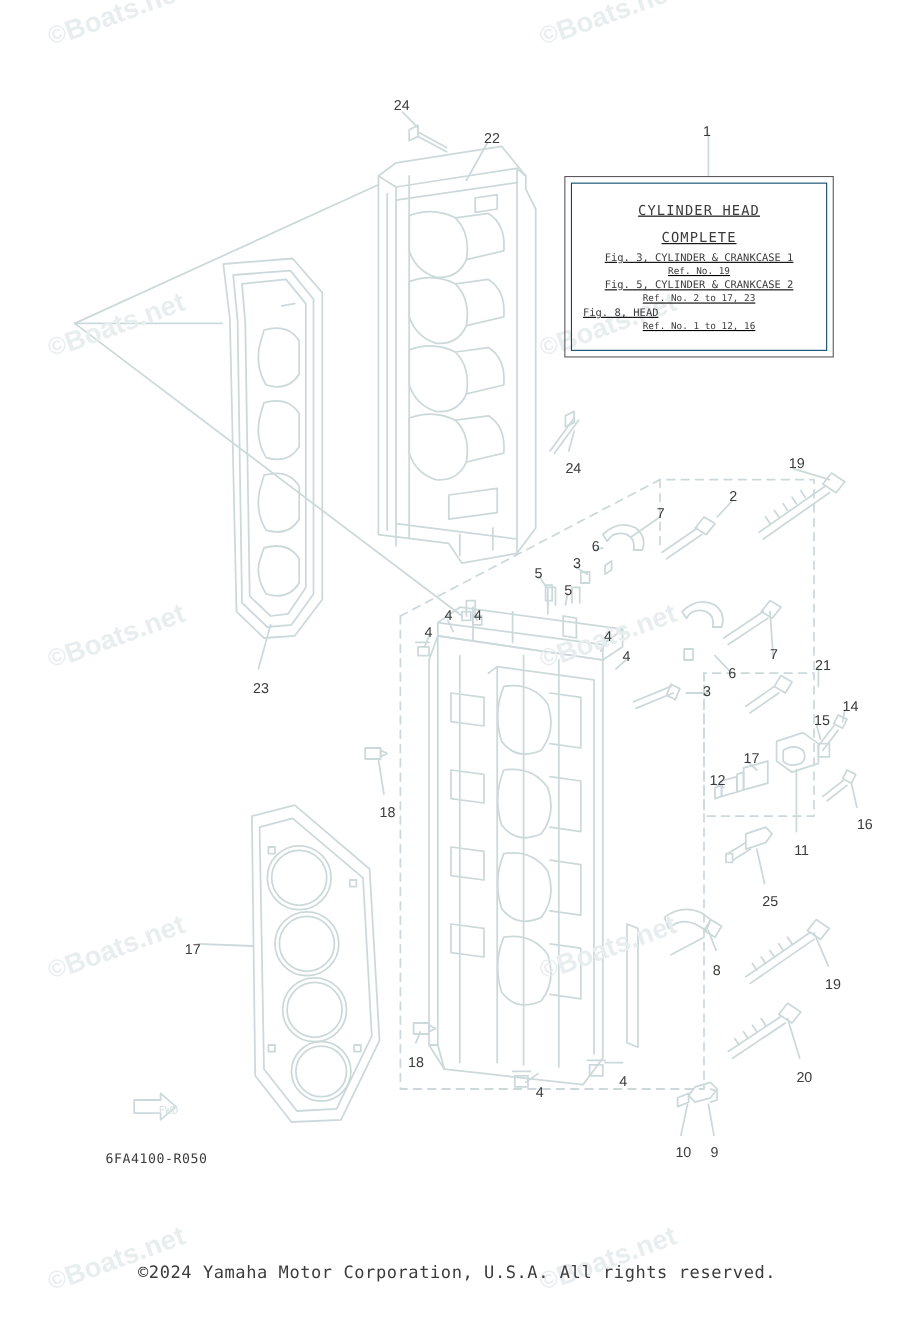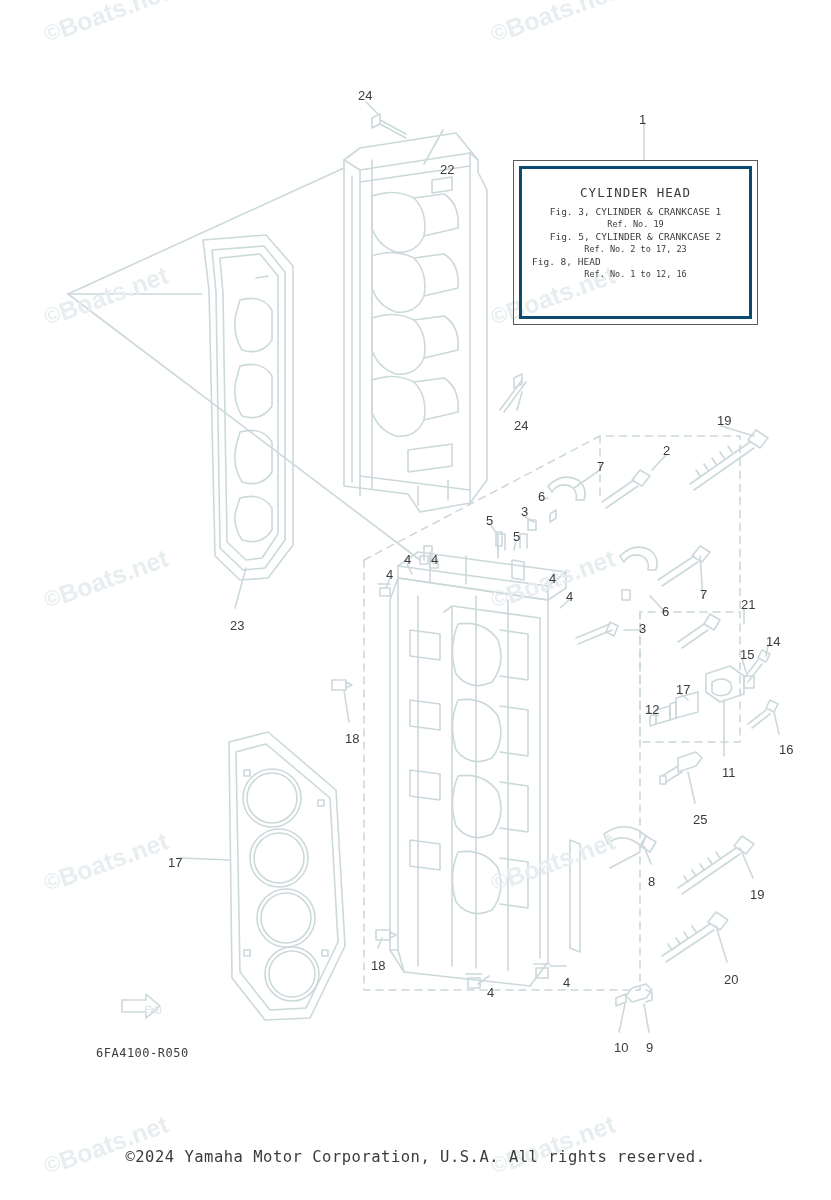--- a/index.html
+++ b/index.html
@@ -60,24 +60,25 @@
     width: 245px;
     height: 165px;
     border: 1px solid #5a5a5a;
     background: transparent;
     box-sizing: border-box;
   }
   #infobox .inner {
     position: absolute;
     left: 5px; top: 5px;
     right: 5px; bottom: 5px;
-    border: 3px solid #0c4a6e;
+    border: 1px solid #0c4a6e;
     box-sizing: border-box;
     padding-top: 11px;
     text-align: center;
+    text-decoration: underline;
   }
   .ib-title {
     font-family: "DejaVu Sans Mono", monospace;
     font-size: 12.5px;
     letter-spacing: 1px;
     color: #3b3b3b;
     line-height: 25px;
   }
   .ib-line {
     font-family: "DejaVu Sans Mono", monospace;
@@ -372,31 +373,32 @@
   <div class="wm" style="left:40px; top:588px;"><span class="c">©</span>Boats.net</div>
   <div class="wm" style="left:487px; top:588px;"><span class="c">©</span>Boats.net</div>
   <div class="wm" style="left:40px; top:871px;"><span class="c">©</span>Boats.net</div>
   <div class="wm" style="left:487px; top:871px;"><span class="c">©</span>Boats.net</div>
   <div class="wm" style="left:40px; top:1154px;"><span class="c">©</span>Boats.net</div>
   <div class="wm" style="left:487px; top:1154px;"><span class="c">©</span>Boats.net</div>
 
   <div id="infobox">
     <div class="inner">
       <div class="ib-title">CYLINDER HEAD</div>
+      <div class="ib-title">COMPLETE</div>
       <div class="ib-line">Fig. 3, CYLINDER &amp; CRANKCASE 1</div>
       <div class="ib-sub">Ref. No. 19</div>
       <div class="ib-line">Fig. 5, CYLINDER &amp; CRANKCASE 2</div>
       <div class="ib-sub">Ref. No. 2 to 17, 23</div>
       <div class="ib-line ib-left">Fig. 8, HEAD</div>
       <div class="ib-sub">Ref. No. 1 to 12, 16</div>
     </div>
   </div>
 
   <div class="num" style="left:358px; top:88px;">24</div>
-  <div class="num" style="left:440px; top:118px;margin-top:44px;">22</div>
+  <div class="num" style="left:440px; top:118px;">22</div>
   <div class="num" style="left:639px; top:112px;">1</div>
   <div class="num" style="left:514px; top:418px;">24</div>
   <div class="num" style="left:717px; top:413px;">19</div>
   <div class="num" style="left:663px; top:443px;">2</div>
   <div class="num" style="left:597px; top:459px;">7</div>
   <div class="num" style="left:538px; top:489px;">6</div>
   <div class="num" style="left:521px; top:504px;">3</div>
   <div class="num" style="left:486px; top:513px;">5</div>
   <div class="num" style="left:513px; top:529px;">5</div>
   <div class="num" style="left:404px; top:552px;">4</div>

